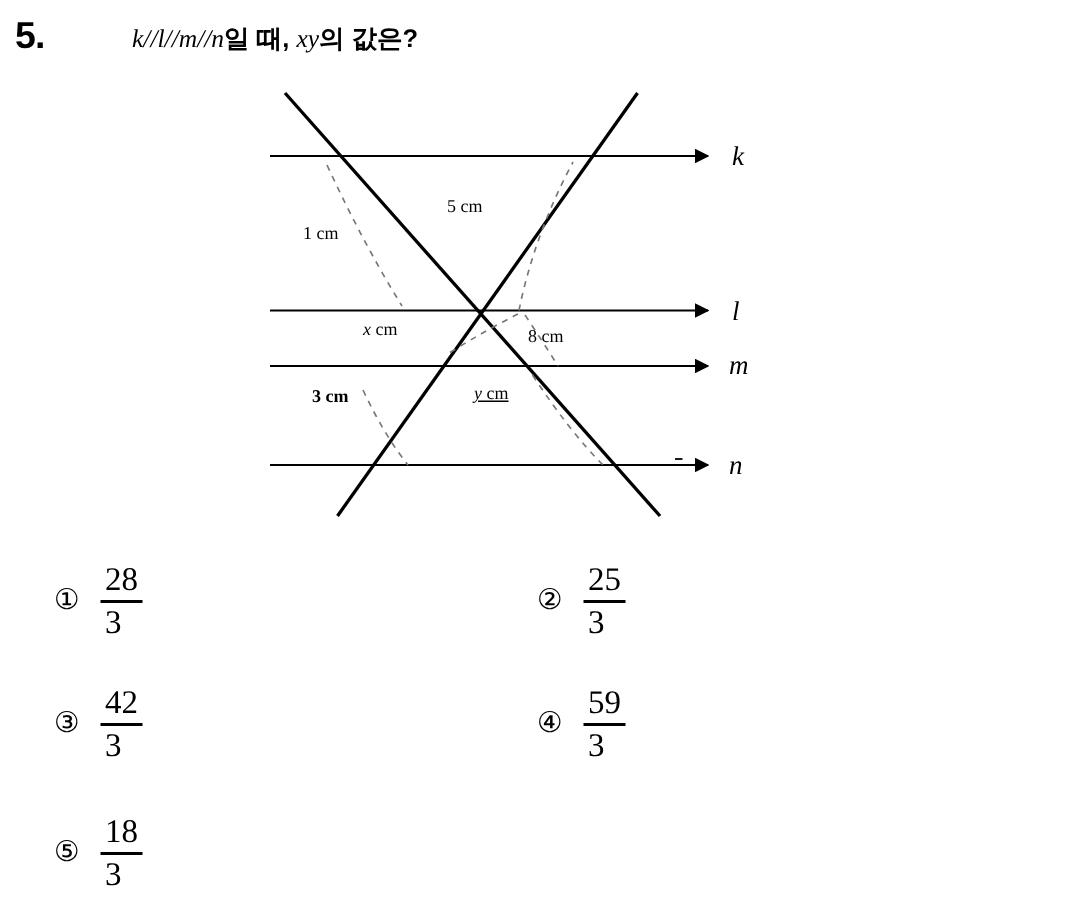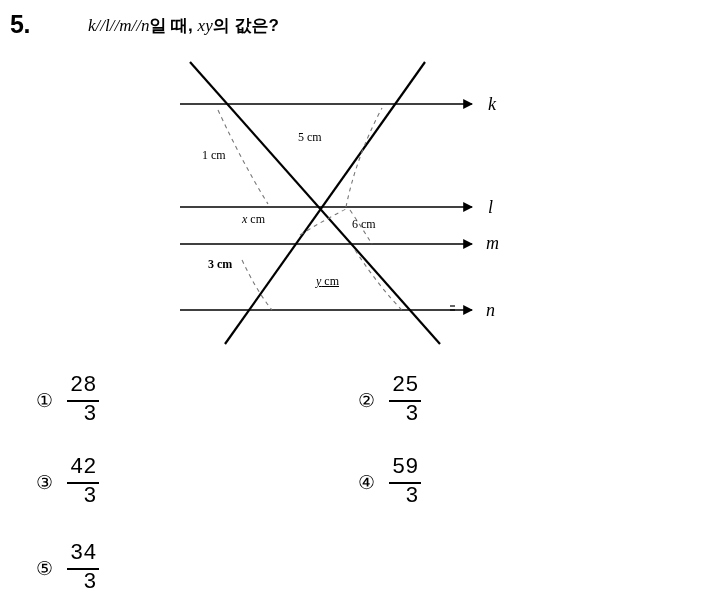--- a/index.html
+++ b/index.html
@@ -91,22 +91,22 @@
     display: flex;
     align-items: center;
   }
   .choice-marker {
     font-family: "Liberation Serif", serif;
     font-size: 19px;
     margin-right: 14px;
   }
   .frac {
     display: inline-block;
-    text-align: right;
-    font-family: Liberation Mono, monospace;
+    text-align: left;
+    font-family: Liberation Serif, serif;
     font-size: 22px;
     line-height: 1.08;
   }
   .frac .num {
     display: block;
     padding: 0 3px;
   }
   .frac .bar {
     display: block;
     height: 2px;
@@ -167,23 +167,23 @@
   </svg>
 
   <span class="fig-label" style="left:338px; top:42px;">k</span>
   <span class="fig-label" style="left:338px; top:145px;">l</span>
   <span class="fig-label" style="left:336px; top:181px;">m</span>
   <span class="fig-label" style="left:336px; top:248px;">n</span>
 
   <span class="len-label" style="left:52px;  top:96px;">1 cm</span>
   <span class="len-label" style="left:148px; top:78px;">5 cm</span>
   <span class="len-label" style="left:92px;  top:160px;"><i>x</i><span> cm</span></span>
-  <span class="len-label" style="left:202px; top:165px;">6 cm</span>
+  <span class="len-label" style="left:202px; top:165px;">8 cm</span>
   <span class="len-label" style="left:58px;  top:205px;font-weight:bold;">3 cm</span>
-  <span class="len-label" style="left:166px; top:222px;text-decoration:underline;"><i>y</i><span> cm</span></span>
+  <span class="len-label" style="left:166px; top:203px;text-decoration:underline;"><i>y</i><span> cm</span></span>
 </div>
 
 <div id="choices">
 
   <div class="choice c1">
     <span class="choice-marker">①</span>
     <span class="frac">
       <span class="num">28</span>
       <span class="bar"></span>
       <span class="den">3</span>
@@ -213,19 +213,19 @@
     <span class="frac">
       <span class="num">59</span>
       <span class="bar"></span>
       <span class="den">3</span>
     </span>
   </div>
 
   <div class="choice c5">
     <span class="choice-marker">⑤</span>
     <span class="frac">
-      <span class="num">34</span>
+      <span class="num">18</span>
       <span class="bar"></span>
       <span class="den">3</span>
     </span>
   </div>
 
 </div>
 
 </body></html>

